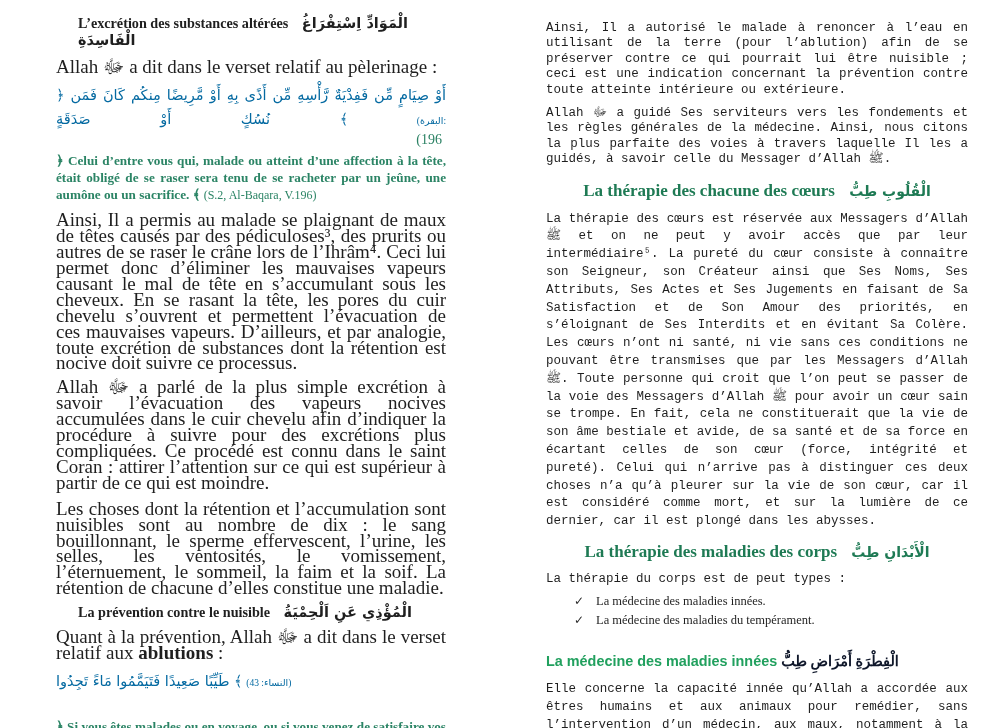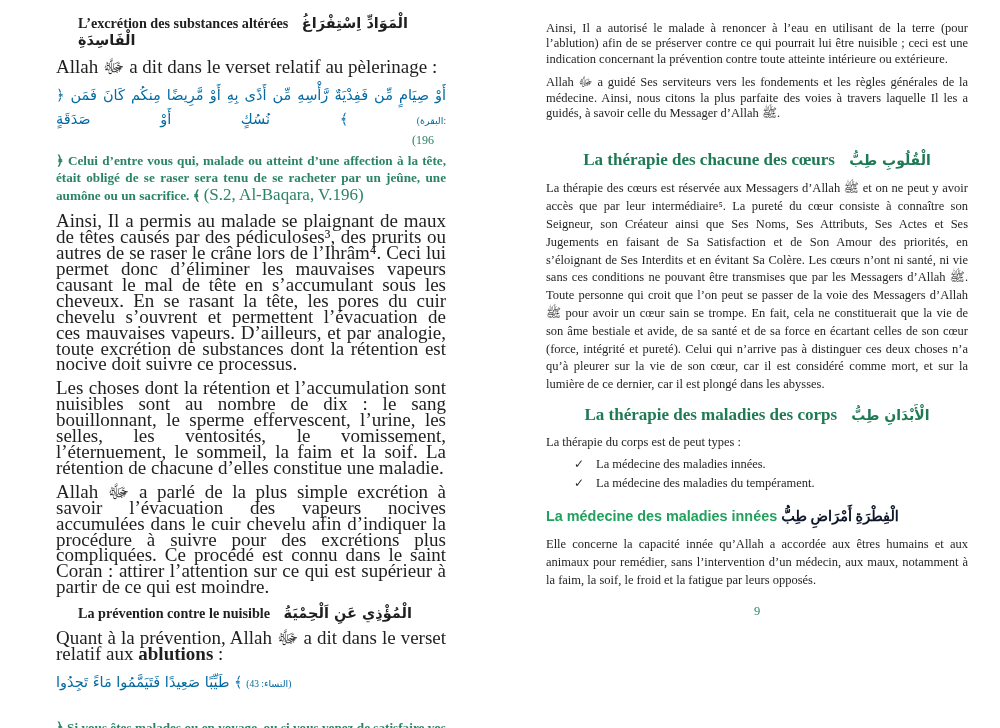--- a/index.html
+++ b/index.html
@@ -5,45 +5,45 @@
   * { margin:0; padding:0; box-sizing:border-box; }
   html,body { width:1000px; height:728px; background:#ffffff; overflow:hidden;
               font-family:"Liberation Serif","DejaVu Serif","DejaVu Sans",serif; color:#1f1f1f; }
   .page { position:absolute; top:0; overflow:hidden; height:728px; }
   #page-8 { left:56px;  width:390px; padding-top:15px; }
   #page-9 { left:546px; width:422px; padding-top:21px; }
 
   
   .body { text-align:justify; }
   #page-8 .body { font-size:19px; line-height:15.9px; margin-bottom:8px; }
-  #page-9 .body { font-size:12.5px; line-height:15.4px; margin-bottom:8px; }
+  #page-9 .body { font-size:12.5px; line-height:15.4px; margin-bottom:8px;font-family:Liberation Mono, monospace; }
   #page-9 .loose { line-height:17.8px; margin-bottom:11px; }
   .h-left { font-weight:bold; font-size:14.2px; margin-bottom:10px;margin-left:22px; }
   .h-left .h-ar { font-size:14.5px; margin-left:10px; }
 
   .h-center { text-align:center; font-weight:bold; font-size:17px; color:#1e7a54; margin:4px 0 10px 0; }
   .h-center .h-ar { font-size:14px; margin-left:10px; }
 
   .h-sans { font-family:"Liberation Sans","DejaVu Sans",sans-serif; font-weight:bold;
             font-size:14.4px; color:#21a05e; margin:6px 0 11px 0; }
   .h-sans .h-ar { font-family:Liberation Serif, serif; font-size:14.5px; color:#0f172a; margin-left:0; }
 
   [data-ar-mirror] { direction:ltr; unicode-bidi:isolate; font-family:"DejaVu Sans",sans-serif; }
 
   .verse-line { color:#0369a1; font-size:14.5px; line-height:24px; text-align:justify;
                 text-align-last:justify; }
   .verse-line .ar-ref { font-size:9.5px; unicode-bidi:isolate; }
   .verse-line-left { text-align-last:left; }
-  .ar-ref-line { color:#2a8163; font-size:12px; text-align:right; line-height:14px; margin:0 12px 6px 0; }
+  .ar-ref-line { color:#2a8163; font-size:14px; text-align:right; line-height:14px; margin:0 4px 6px 0; }
 
   .trans { color:#2b8465; font-weight:bold; text-align:justify; font-size:13.2px;
            line-height:16.8px; margin-bottom:9px; }
-  .trans .trans-ref { font-weight:normal; font-size:17px; }
+  .trans .trans-ref { font-weight:normal; font-size:12px; }
 
-  .checklist { margin:2px 0 16px 28px; }
+  .checklist { margin:2px 0 24px 28px; }
   .checklist .item { font-size:12.5px; line-height:18.5px; }
   .checklist .check { display:inline-block; width:22px; color:#2b2b2b;
                       font-family:"DejaVu Sans",sans-serif; font-size:12px; }
 
   .fn-block { margin-top:4px; }
   .fn-rule { width:172px; border-top:1.2px solid #2b2b2b; margin-bottom:5px; }
   .fn { font-size:11px; line-height:14.6px; text-align:justify; }
   .fn .fn-num { vertical-align:super; font-size:8px; margin-right:2px; }
   .page-num { text-align:center; color:#2f8a63; font-size:12.5px; margin-top:7px; }
 </style>
@@ -64,22 +64,22 @@
     <span class="ar-ref">(البقرة:</span>
   </div>
   <div class="ar-ref-line">(196</div>
 
   <p class="trans">
     <span>﴿ Celui d’entre vous qui, malade ou atteint d’une affection à la tête, était obligé de se raser sera tenu de se racheter par un jeûne, une aumône ou un sacrifice. ﴾</span>
     <span class="trans-ref">(S.2, Al-Baqara, V.196)</span>
   </p>
 
   <p class="body">Ainsi, Il a permis au malade se plaignant de maux de têtes causés par des pédiculoses³, des prurits ou autres de se raser le crâne lors de l’Ihrâm⁴. Ceci lui permet donc d’éliminer les mauvaises vapeurs causant le mal de tête en s’accumulant sous les cheveux. En se rasant la tête, les pores du cuir chevelu s’ouvrent et permettent l’évacuation de ces mauvaises vapeurs. D’ailleurs, et par analogie, toute excrétion de substances dont la rétention est nocive doit suivre ce processus.</p>
+  <p class="body" style="margin-bottom:10px">Allah ﷻ a parlé de la plus simple excrétion à savoir l’évacuation des vapeurs nocives accumulées dans le cuir chevelu afin d’indiquer la procédure à suivre pour des excrétions plus compliquées. Ce procédé est connu dans le saint Coran : attirer l’attention sur ce qui est supérieur à partir de ce qui est moindre.</p>
   <p class="body">Les choses dont la rétention et l’accumulation sont nuisibles sont au nombre de dix : le sang bouillonnant, le sperme effervescent, l’urine, les selles, les ventosités, le vomissement, l’éternuement, le sommeil, la faim et la soif. La rétention de chacune d’elles constitue une maladie.</p>
-  <p class="body" style="margin-bottom:10px">Allah ﷻ a parlé de la plus simple excrétion à savoir l’évacuation des vapeurs nocives accumulées dans le cuir chevelu afin d’indiquer la procédure à suivre pour des excrétions plus compliquées. Ce procédé est connu dans le saint Coran : attirer l’attention sur ce qui est supérieur à partir de ce qui est moindre.</p>
 
   <div class="h-left" style="margin-bottom:8px">
     <span>La prévention contre le nuisible</span>
     <span class="h-ar" data-ar-mirror="true">اَلْحِمْيَةُ‎ عَنِ‎ الْمُؤْذِي</span>
   </div>
 
   <p class="body">
     <span>Quant à la prévention, Allah ﷻ a dit dans le verset relatif aux </span><b>ablutions</b><span> :</span>
   </p>
 
@@ -92,21 +92,21 @@
     <span>﴿ Si vous êtes malades ou en voyage, ou si vous venez de satisfaire vos besoins naturels, ou si vous avez approché une femme et que vous ne trouviez pas d’eau, utilisez alors de la terre propre pour vous en essuyer le visage et les mains. ﴾</span>
     <span class="trans-ref">(S.4, An-Nisâ’, V.43).</span>
   </p>
 
 
 </div>
 
 <div class="page" id="page-9">
 
   <p class="body">Ainsi, Il a autorisé le malade à renoncer à l’eau en utilisant de la terre (pour l’ablution) afin de se préserver contre ce qui pourrait lui être nuisible ; ceci est une indication concernant la prévention contre toute atteinte intérieure ou extérieure.</p>
-  <p class="body" style="margin-bottom:29px">Allah ﷻ a guidé Ses serviteurs vers les fondements et les règles générales de la médecine. Ainsi, nous citons la plus parfaite des voies à travers laquelle Il les a guidés, à savoir celle du Messager d’Allah ﷺ.</p>
+  <p class="body" style="margin-bottom:13px">Allah ﷻ a guidé Ses serviteurs vers les fondements et les règles générales de la médecine. Ainsi, nous citons la plus parfaite des voies à travers laquelle Il les a guidés, à savoir celle du Messager d’Allah ﷺ.</p>
 
   <div class="h-center">
     <span>La thérapie des chacune des cœurs</span>
     <span class="h-ar" data-ar-mirror="true">طِبُّ‎ الْقُلُوبِ</span>
   </div>
 
   <p class="body loose">La thérapie des cœurs est réservée aux Messagers d’Allah ﷺ et on ne peut y avoir accès que par leur intermédiaire⁵. La pureté du cœur consiste à connaître son Seigneur, son Créateur ainsi que Ses Noms, Ses Attributs, Ses Actes et Ses Jugements en faisant de Sa Satisfaction et de Son Amour des priorités, en s’éloignant de Ses Interdits et en évitant Sa Colère. Les cœurs n’ont ni santé, ni vie sans ces conditions ne pouvant être transmises que par les Messagers d’Allah ﷺ. Toute personne qui croit que l’on peut se passer de la voie des Messagers d’Allah ﷺ pour avoir un cœur sain se trompe. En fait, cela ne constituerait que la vie de son âme bestiale et avide, de sa santé et de sa force en écartant celles de son cœur (force, intégrité et pureté). Celui qui n’arrive pas à distinguer ces deux choses n’a qu’à pleurer sur la vie de son cœur, car il est considéré comme mort, et sur la lumière de ce dernier, car il est plongé dans les abysses.</p>
 
   <div class="h-center">
     <span>La thérapie des maladies des corps</span>

